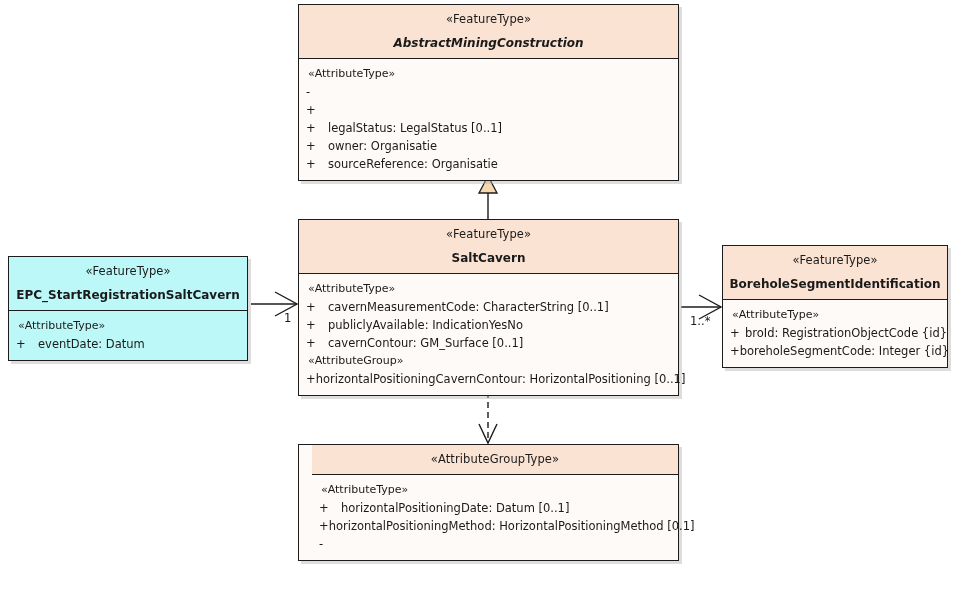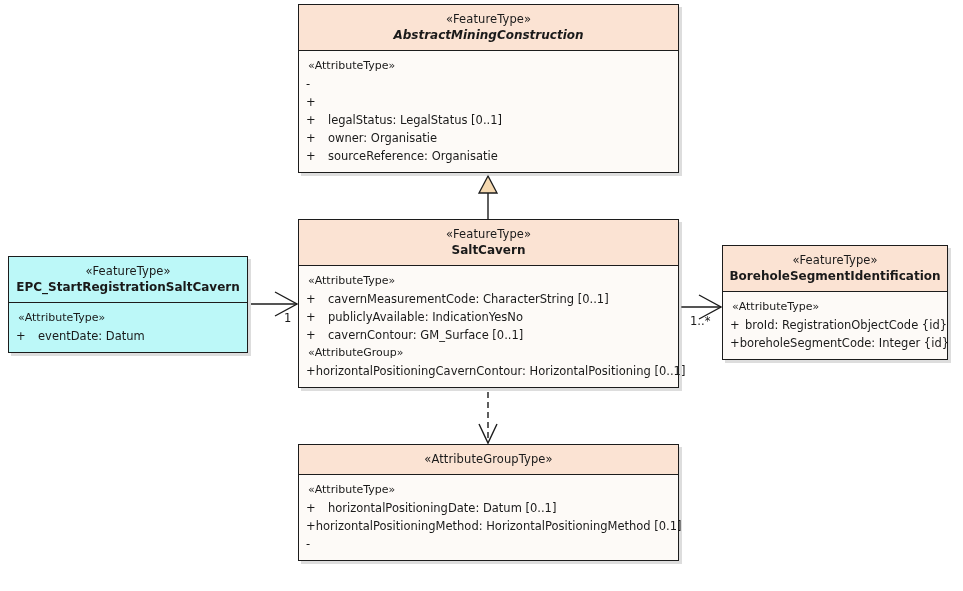--- a/index.html
+++ b/index.html
@@ -48,21 +48,21 @@
   }
   .uml-class .stereo {
     font-size: 11.5px;
     line-height: 15px;
     letter-spacing: 0.1px;
   }
   .uml-class .cname {
     font-size: 12px;
     font-weight: bold;
     line-height: 16px;
-    margin-top: 0;
+    margin-top: 8px;
   }
   .uml-class .cname.abstract {
     font-style: italic;
   }
   .uml-class .body {
     padding: 6px 0 7px 0;
     background: #fdfaf7;
   }
   .uml-class .grouphdr {
     font-size: 11px;
@@ -91,21 +91,21 @@
     background: #bcf8f8;
   }
   .uml-class.cyan .hdr { background: #bcf8f8; }
   .uml-class.cyan .body { background: #bcf8f8; }
 
   
   #box-abstract-mining   { left: 298px; top: 4px;   width: 381px; }
   #box-saltcavern        { left: 298px; top: 219px; width: 381px; }
   #box-epc               { left: 8px;   top: 256px; width: 240px; }
   #box-borehole          { left: 722px; top: 245px; width: 226px; }
-  #box-horizontal        { left: 298px; top: 444px; width: 381px; }
+  #box-horizontal        { left: 298px; top: 444px; width: 381px; padding-left: 13px; }
 
   
   .mult {
     position: absolute;
     font-size: 11.5px;
     line-height: 13px;
     color: #1a1a1a;
     white-space: nowrap;
   }
   #mult-left  { left: 284px; top: 312px; }

